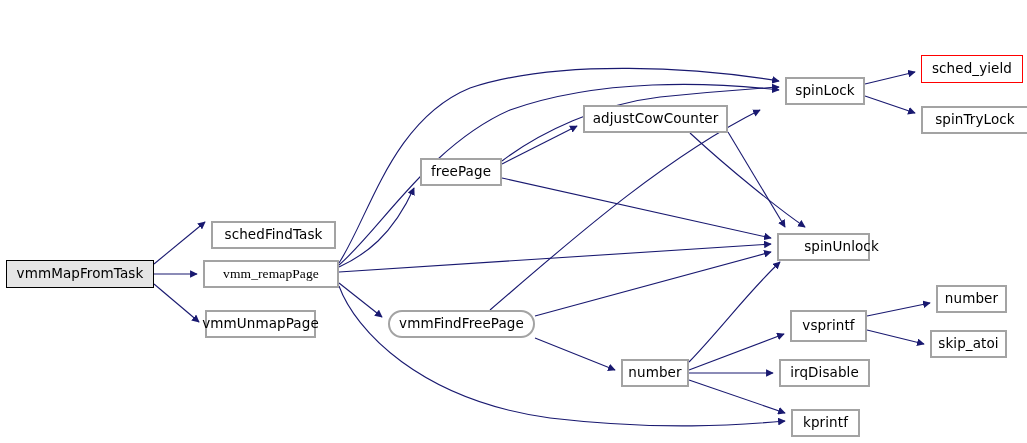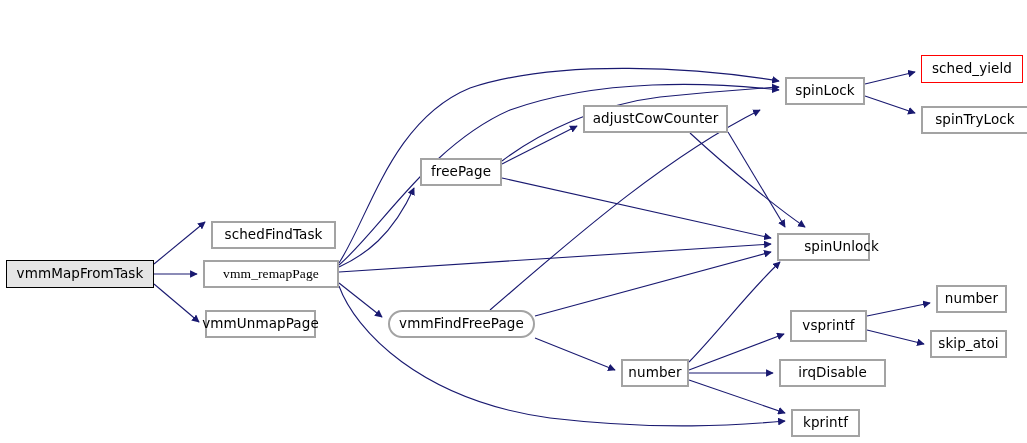--- a/index.html
+++ b/index.html
@@ -121,21 +121,21 @@
       </div>
       <div class="node" style="left: 936px; top: 285px; width: 71px; height: 28px;">
         <span class="lbl">number</span>
       </div>
       <div class="node" style="left: 930px; top: 330px; width: 77px; height: 28px;">
         <span class="lbl">skip_atoi</span>
       </div>
       <div class="node" style="left: 621px; top: 359px; width: 68px; height: 28px;">
         <span class="lbl">number</span>
       </div>
-      <div class="node" style="left: 779px; top: 359px; width: 107px; height: 28px;">
+      <div class="node" style="left: 779px; top: 359px; width: 91px; height: 28px;">
         <span class="lbl">irqDisable</span>
       </div>
       <div class="node" style="left: 791px; top: 409px; width: 69px; height: 28px;">
         <span class="lbl">kprintf</span>
       </div>
     </div>
 
 </div>
 
 </body></html>

